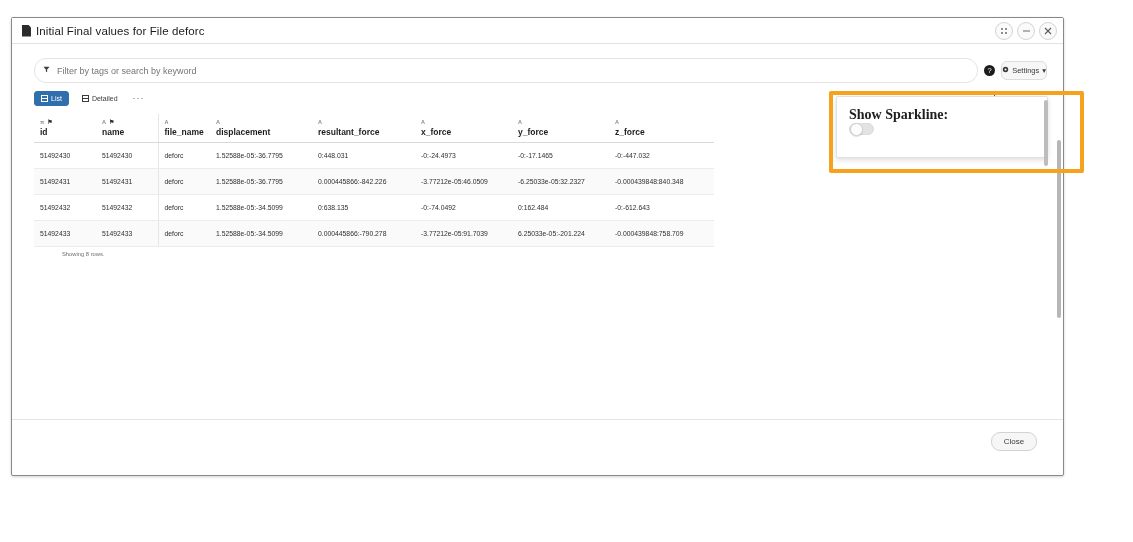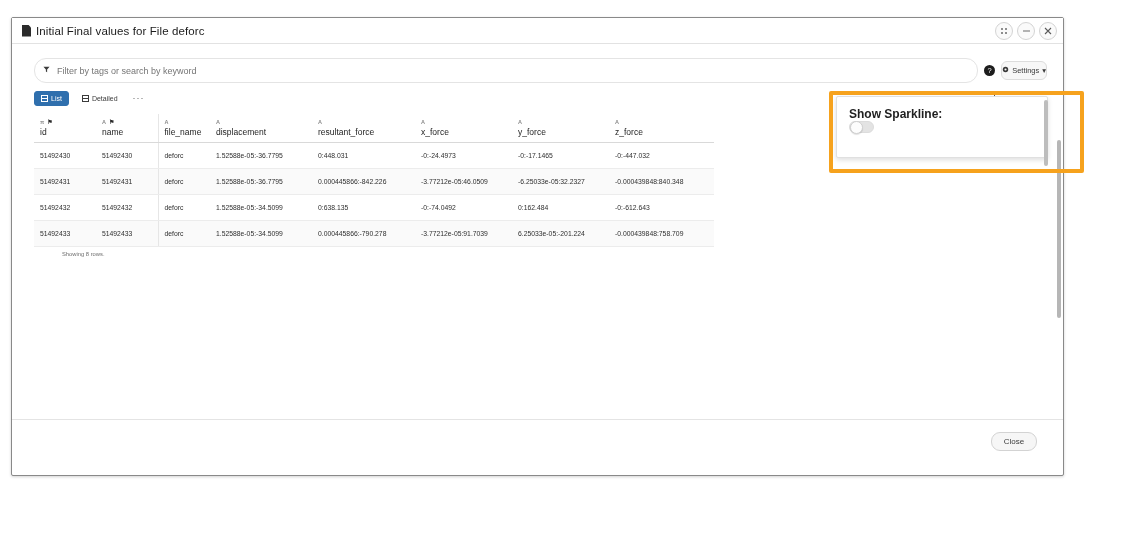--- a/index.html
+++ b/index.html
@@ -217,21 +217,21 @@
     color: #8a8a8a;
     display: flex;
     align-items: center;
     gap: 3px;
     height: 9px;
     margin-bottom: 1px;
   }
   .pin-glyph { font-size: 6px; color: #2b2b2b; }
   .th-label {
     font-size: 8.5px;
-    font-weight: normal;
+    font-weight: bold;
     color: #1d1d1d;
     white-space: nowrap;
   }
   #data-table tbody td {
     font-size: 6.8px;
     color: #2e2e2e;
     padding: 9px 6px;
     border-bottom: 1px solid #ececec;
     white-space: nowrap;
     overflow: hidden;
@@ -294,23 +294,24 @@
     left: 836px; top: 96px;
     width: 212px; height: 62px;
     background: #ffffff;
     border: 1px solid #e0e0e0;
     border-radius: 2px;
     box-shadow: 0 2px 5px rgba(0,0,0,.13);
     padding: 10px 12px;
     z-index: 30;
   }
   #sparkline-label {
-    font-size: 12px;
+    font-size: 14px;
     font-weight: bold;
     color: #1f1f1f;
+    font-family: Liberation Serif, serif;
   }
   #sparkline-toggle {
     width: 25px; height: 12px;
     border-radius: 7px;
     background: #e3e3e3;
     border: 1px solid #dcdcdc;
     position: relative;
     cursor: pointer;
   }
   #sparkline-toggle .knob {

